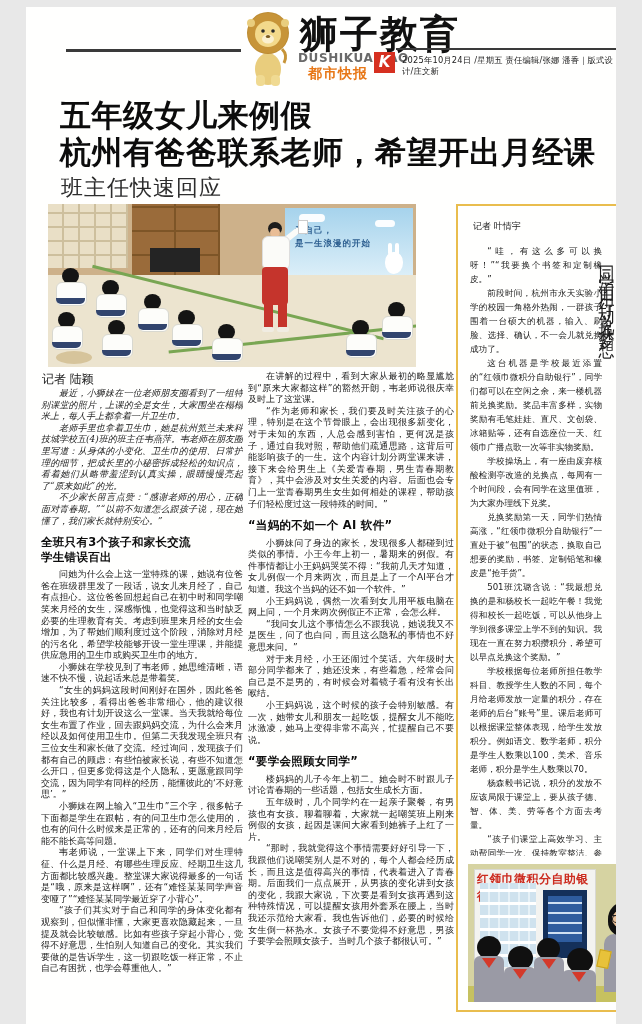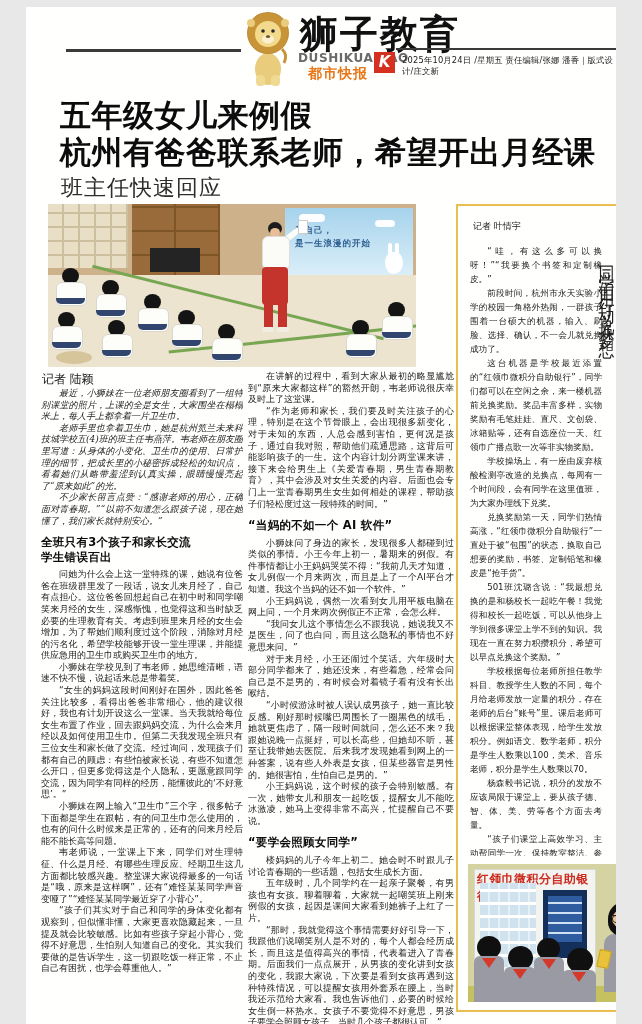--- a/index.html
+++ b/index.html
@@ -229,21 +229,20 @@
       <p class="it-para">“孩子们其实对于自己和同学的身体变化都有观察到，但似懂非懂，大家更喜欢隐藏起来，一旦提及就会比较敏感。比如有些孩子穿起小背心，觉得不好意思，生怕别人知道自己的变化。其实我们要做的是告诉学生，这一切跟吃饭一样正常，不止自己有困扰，也学会尊重他人。”</p>
     </div>
   <div class="col col2">
       <p class="it-para">在讲解的过程中，看到大家从最初的略显尴尬到“原来大家都这样”的豁然开朗，韦老师说很庆幸及时上了这堂课。</p>
       <p class="it-para">“作为老师和家长，我们要及时关注孩子的心理，特别是在这个节骨眼上，会出现很多新变化，对于未知的东西，人总会感到害怕，更何况是孩子，通过自我对照，帮助他们疏通思路，这背后可能影响孩子的一生。这个内容计划分两堂课来讲，接下来会给男生上《关爱青春期，男生青春期教育》，其中会涉及对女生关爱的内容。后面也会专门上一堂青春期男生女生如何相处的课程，帮助孩子们轻松度过这一段特殊的时间。”</p>
       <h3 class="it-head">“当妈的不如一个 AI 软件”</h3>
       <p class="it-para">小狮妹问了身边的家长，发现很多人都碰到过类似的事情。小王今年上初一，暑期来的例假。有件事情都让小王妈妈哭笑不得：“我前几天才知道，女儿例假一个月来两次，而且是上了一个AI平台才知道。我这个当妈的还不如一个软件。”</p>
       <p class="it-para">小王妈妈说，偶然一次看到女儿用平板电脑在网上问，一个月来两次例假正不正常，会怎么样。</p>
       <p class="it-para">“我问女儿这个事情怎么不跟我说，她说我又不是医生，问了也白问，而且这么隐私的事情也不好意思来问。”</p>
       <p class="it-para">对于来月经，小王还闹过个笑话。六年级时大部分同学都来了，她还没来，有些着急，经常会问自己是不是男的，有时候会对着镜子看有没有长出喉结。</p>
-      <p class="it-para">“小时候游泳时被人误认成男孩子，她一直比较反感。刚好那时候嘴巴周围长了一圈黑色的绒毛，她就更焦虑了，隔一段时间就问，怎么还不来？我跟她说晚一点挺好，可以长高些，但她却不听，甚至让我带她去医院。后来我才发现她看到网上的一种答案，说有些人外表是女孩，但某些器官是男性的。她很害怕，生怕自己是男的。”</p>
       <p class="it-para">小王妈妈说，这个时候的孩子会特别敏感。有一次，她带女儿和朋友一起吃饭，提醒女儿不能吃冰激凌，她马上变得非常不高兴，忙提醒自己不要说。</p>
       <h3 class="it-head">“要学会照顾女同学”</h3>
       <p class="it-para">楼妈妈的儿子今年上初二。她会时不时跟儿子讨论青春期的一些话题，包括女生成长方面。</p>
       <p class="it-para">五年级时，几个同学约在一起亲子聚餐，有男孩也有女孩。聊着聊着，大家就一起嘲笑班上刚来例假的女孩，起因是课间大家看到她裤子上红了一片。</p>
       <p class="it-para">“那时，我就觉得这个事情需要好好引导一下，我跟他们说嘲笑别人是不对的，每个人都会经历成长，而且这是值得高兴的事情，代表着进入了青春期。后面我们一点点展开，从男孩的变化讲到女孩的变化，我跟大家说，下次要是看到女孩再遇到这种特殊情况，可以提醒女孩用外套系在腰上，当时我还示范给大家看。我也告诉他们，必要的时候给女生倒一杯热水。女孩子不要觉得不好意思，男孩子要学会照顾女孩子。当时几个孩子都很认可。”</p>
     </div>
 
   <div class="side-box">
     <div class="byline2">记者 叶情宇</div>
     <div class="gold-tick"></div>

